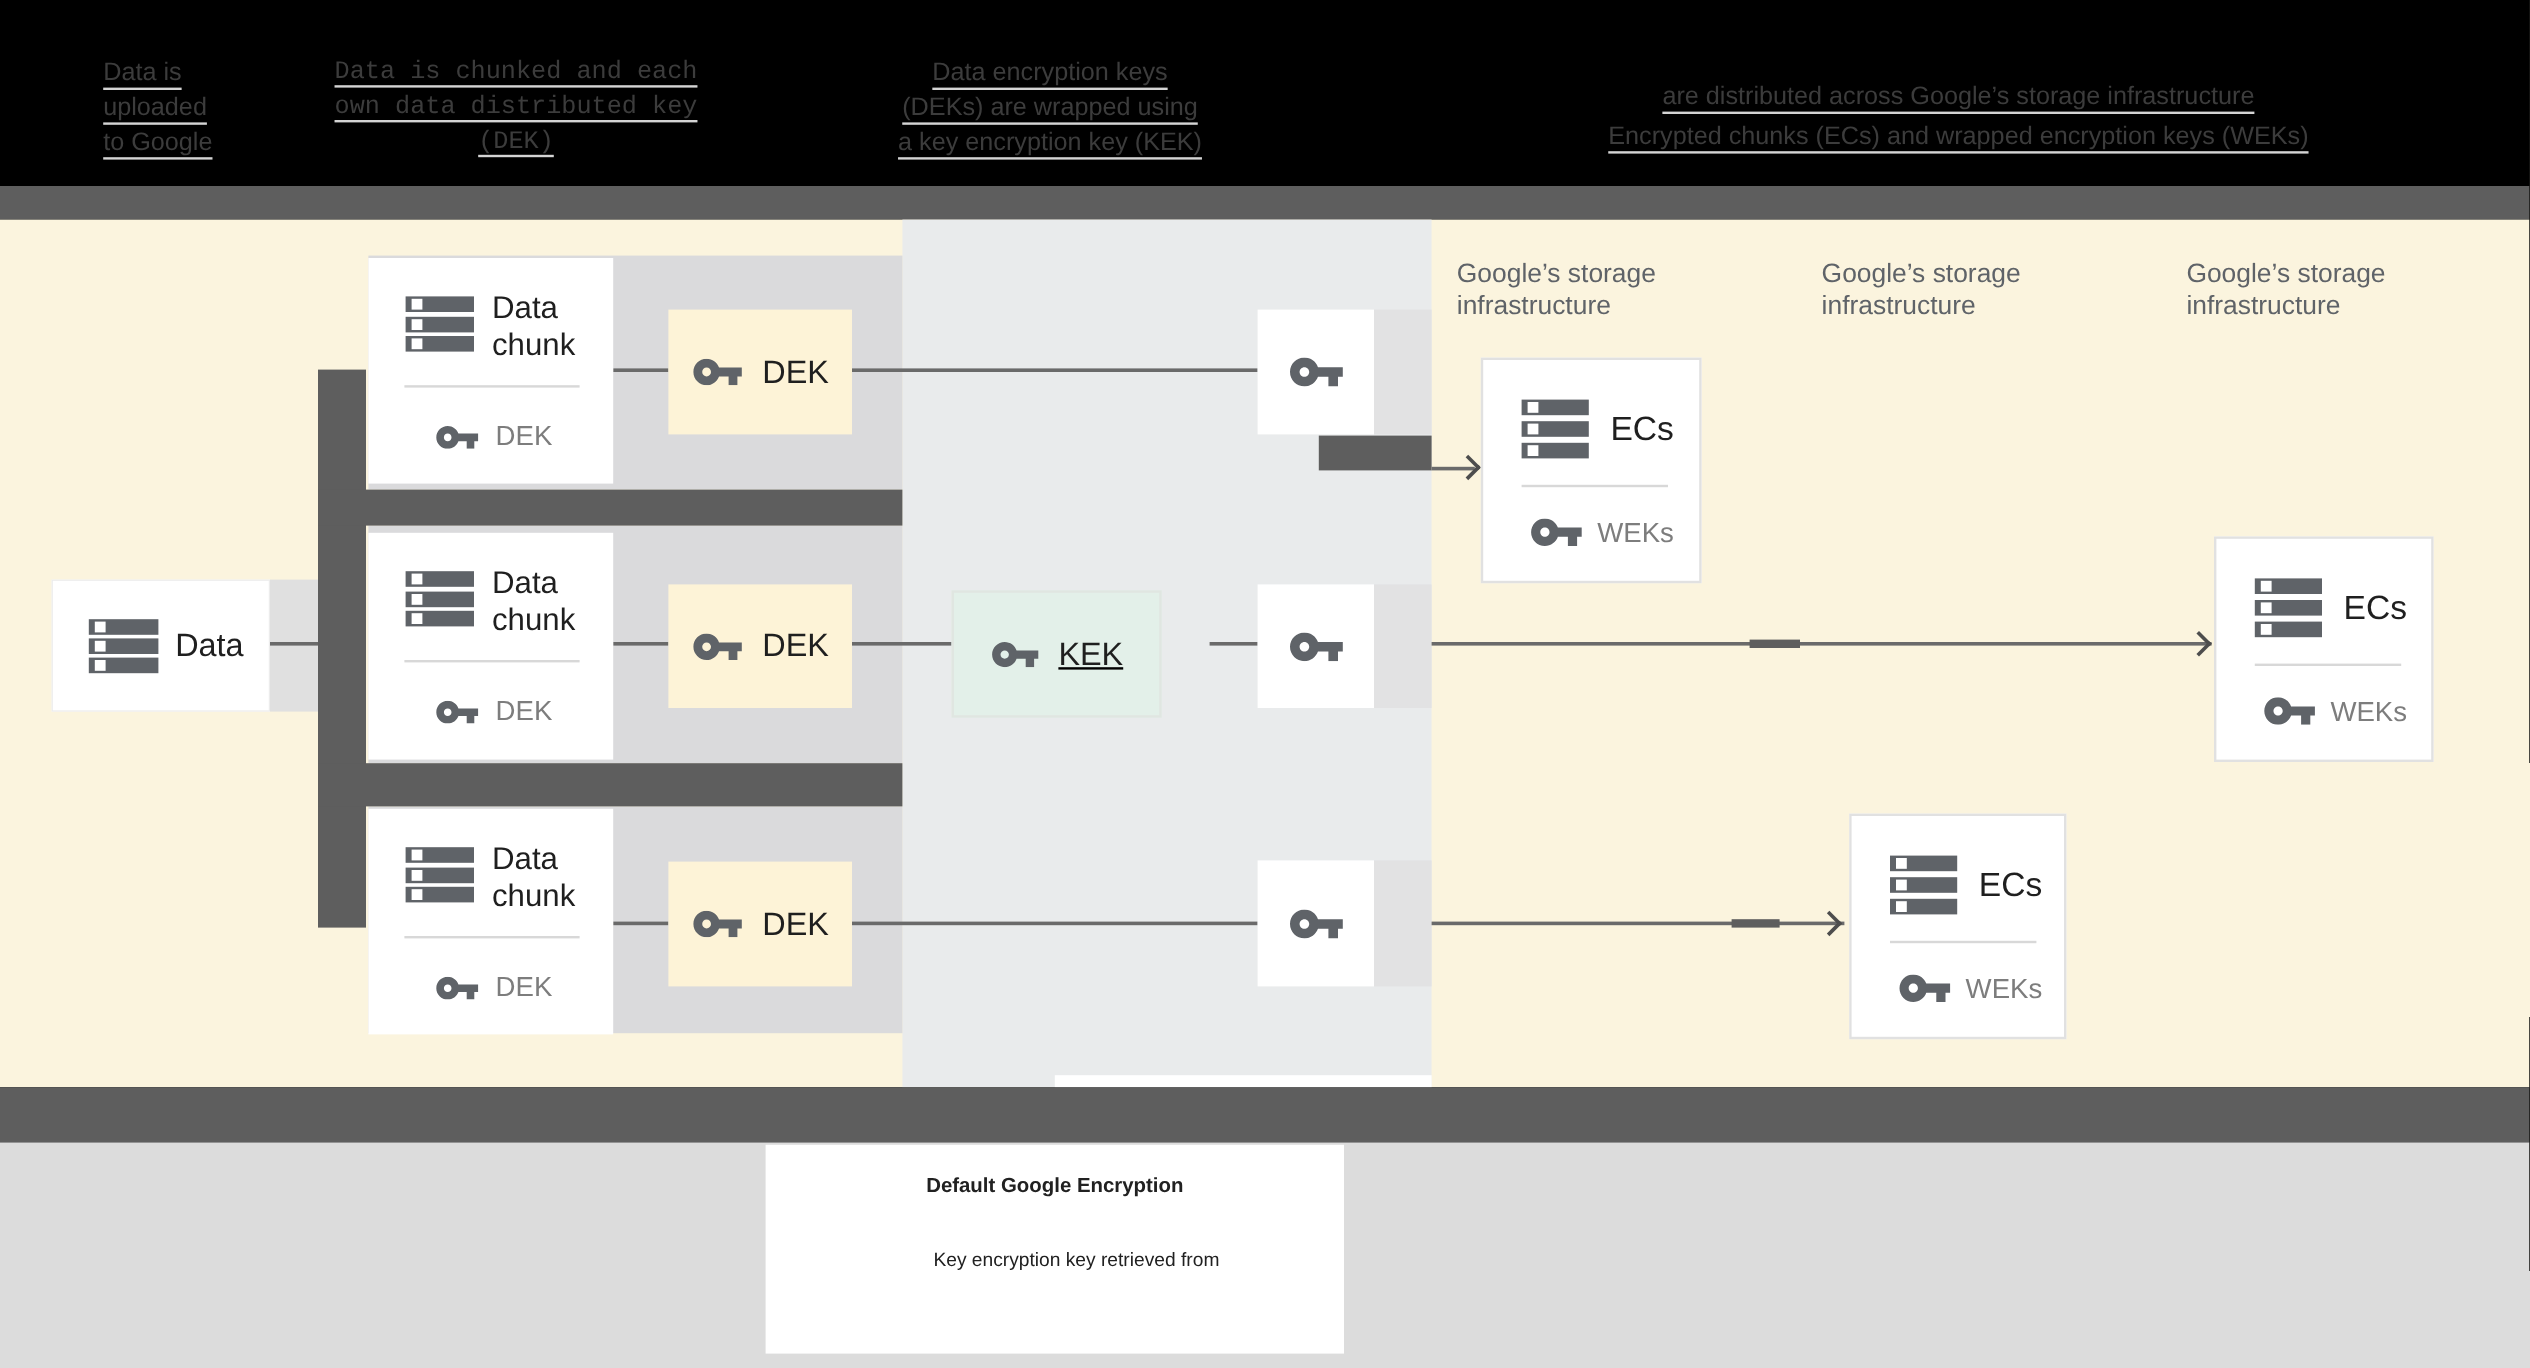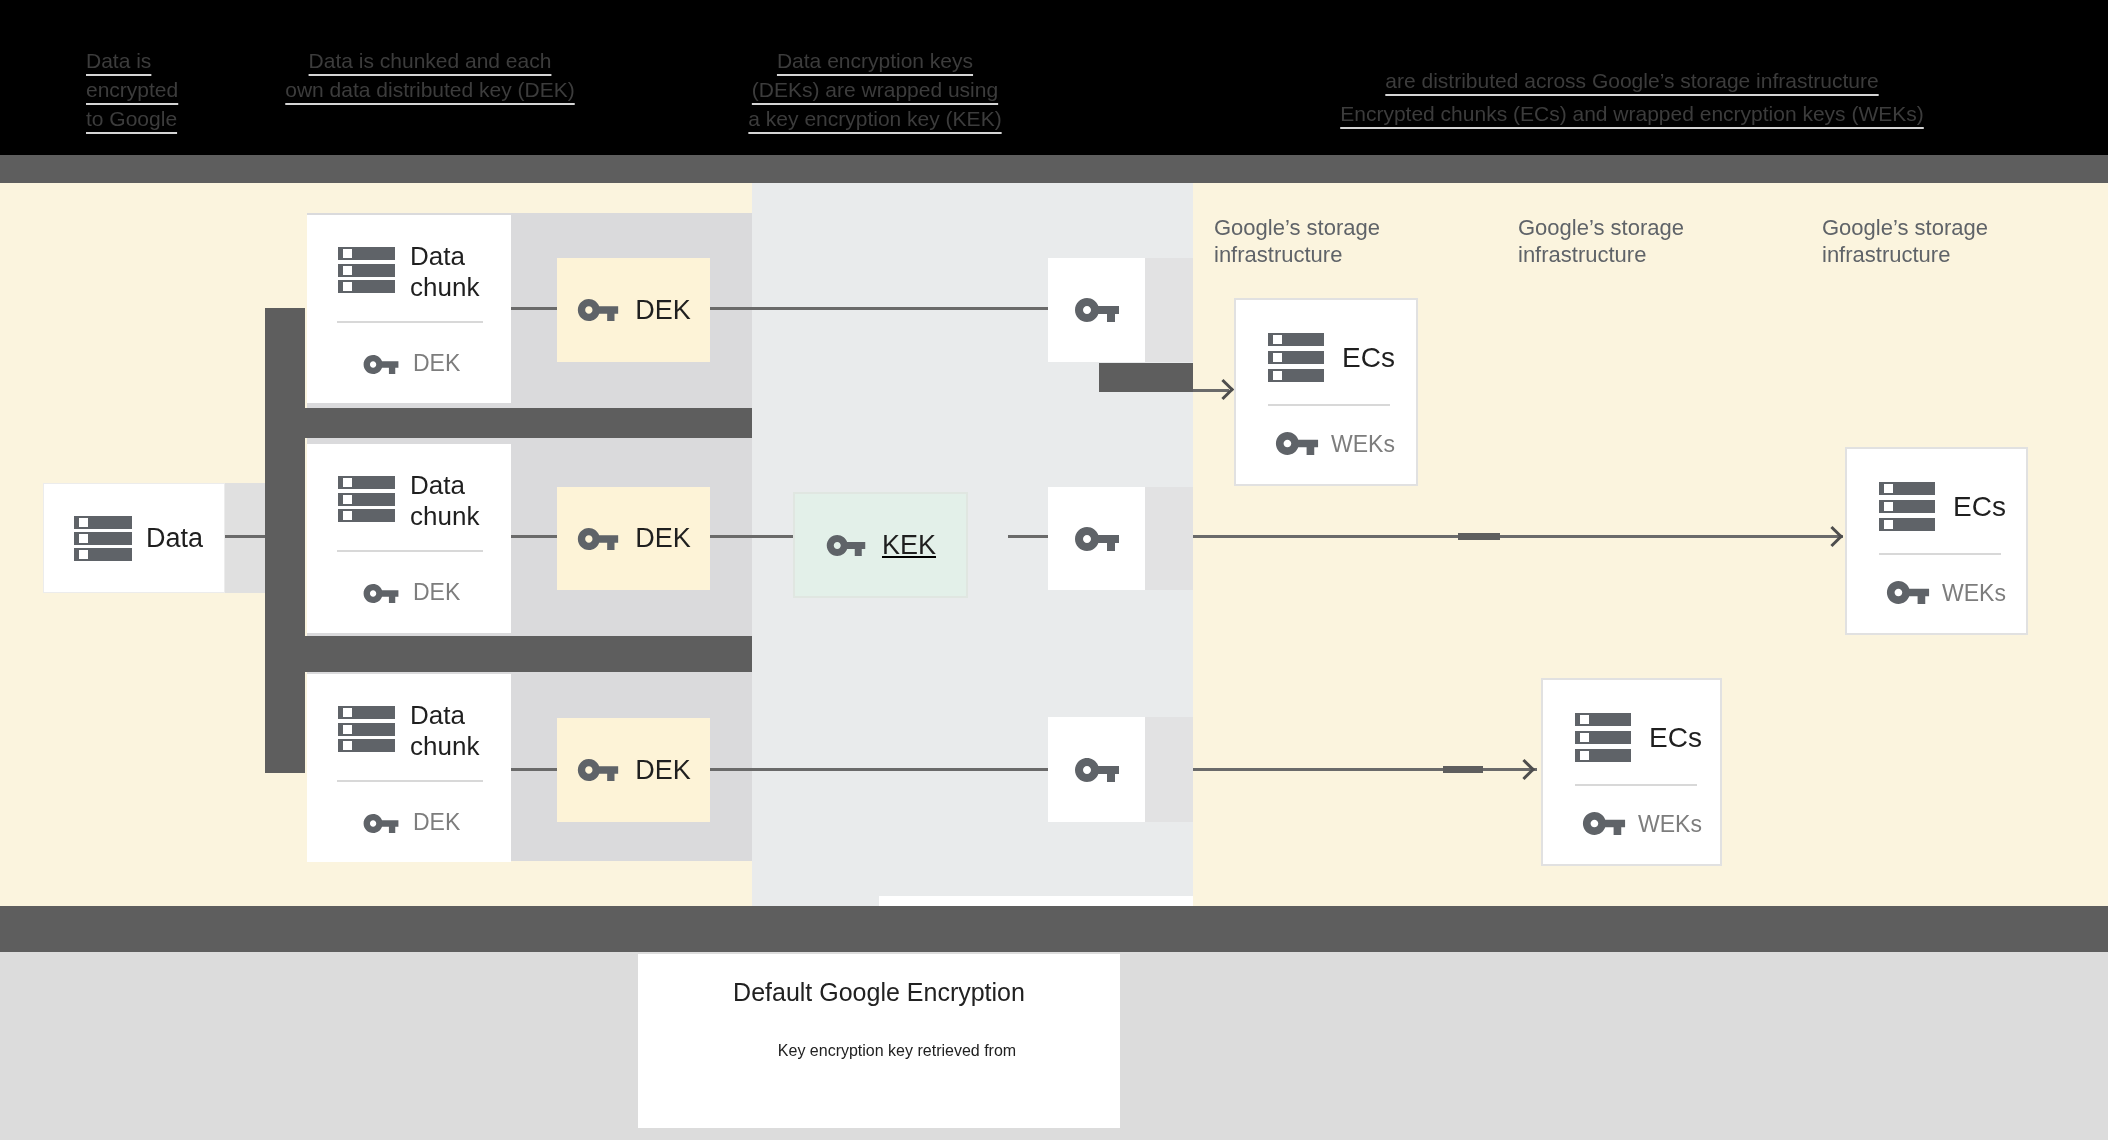--- a/index.html
+++ b/index.html
@@ -48,36 +48,36 @@
   .srv i{display:block;height:13px;background:#5f6368;position:relative;}
   .srv i::after{content:"";position:absolute;left:5px;top:2px;width:9px;height:9px;background:#fff;}
   .srv-inline{position:static;width:58px;height:45px;flex:0 0 58px;}
 
   .key{fill:#5f6368;}
 
   
   .bottombar{position:absolute;left:0;top:906px;width:2108px;height:46px;background:#5e5e5e;}
   .bottomarea{position:absolute;left:0;top:952px;width:2108px;height:188px;background:#dcdcdc;}
   .caption{position:absolute;left:638px;top:954px;width:482px;height:174px;background:#fff;text-align:center;color:#212121;}
-  .cap-title{position:absolute;left:0;right:0;top:24px;font-size:25px;font-weight:normal;}
+  .cap-title{position:absolute;left:0;right:0;top:24px;font-size:17px;font-weight:bold;}
   .cap-l1{position:absolute;left:0;right:0;top:88px;font-size:16px;padding-left:36px;}
   .cap-l2{position:absolute;left:0;right:0;top:118px;font-size:24px;font-weight:bold;}
 </style>
 </head>
 <body>
 
 <div class="page">
 
   <div class="header">
     <div class="step" style="left:86px;top:46px;width:160px;">
       <div class="hl">Data is</div>
-      <div class="hl">encrypted</div>
+      <div class="hl">uploaded</div>
       <div class="hl">to Google</div>
     </div>
-    <div class="step" style="left:255px;top:46px;width:350px;text-align:center;">
+    <div class="step" style="left:255px;top:46px;width:350px;text-align:center;font-family:Liberation Mono, monospace;">
       <div class="hl">Data is chunked and each</div>
       <div class="hl">own data distributed key (DEK)</div>
     </div>
     <div class="step" style="left:715px;top:46px;width:320px;text-align:center;">
       <div class="hl">Data encryption keys</div>
       <div class="hl">(DEKs) are wrapped using</div>
       <div class="hl">a key encryption key (KEK)</div>
     </div>
     <div class="step" style="left:1292px;top:64px;width:680px;text-align:center;">
       <div class="hl hl4">are distributed across Google’s storage infrastructure</div>

